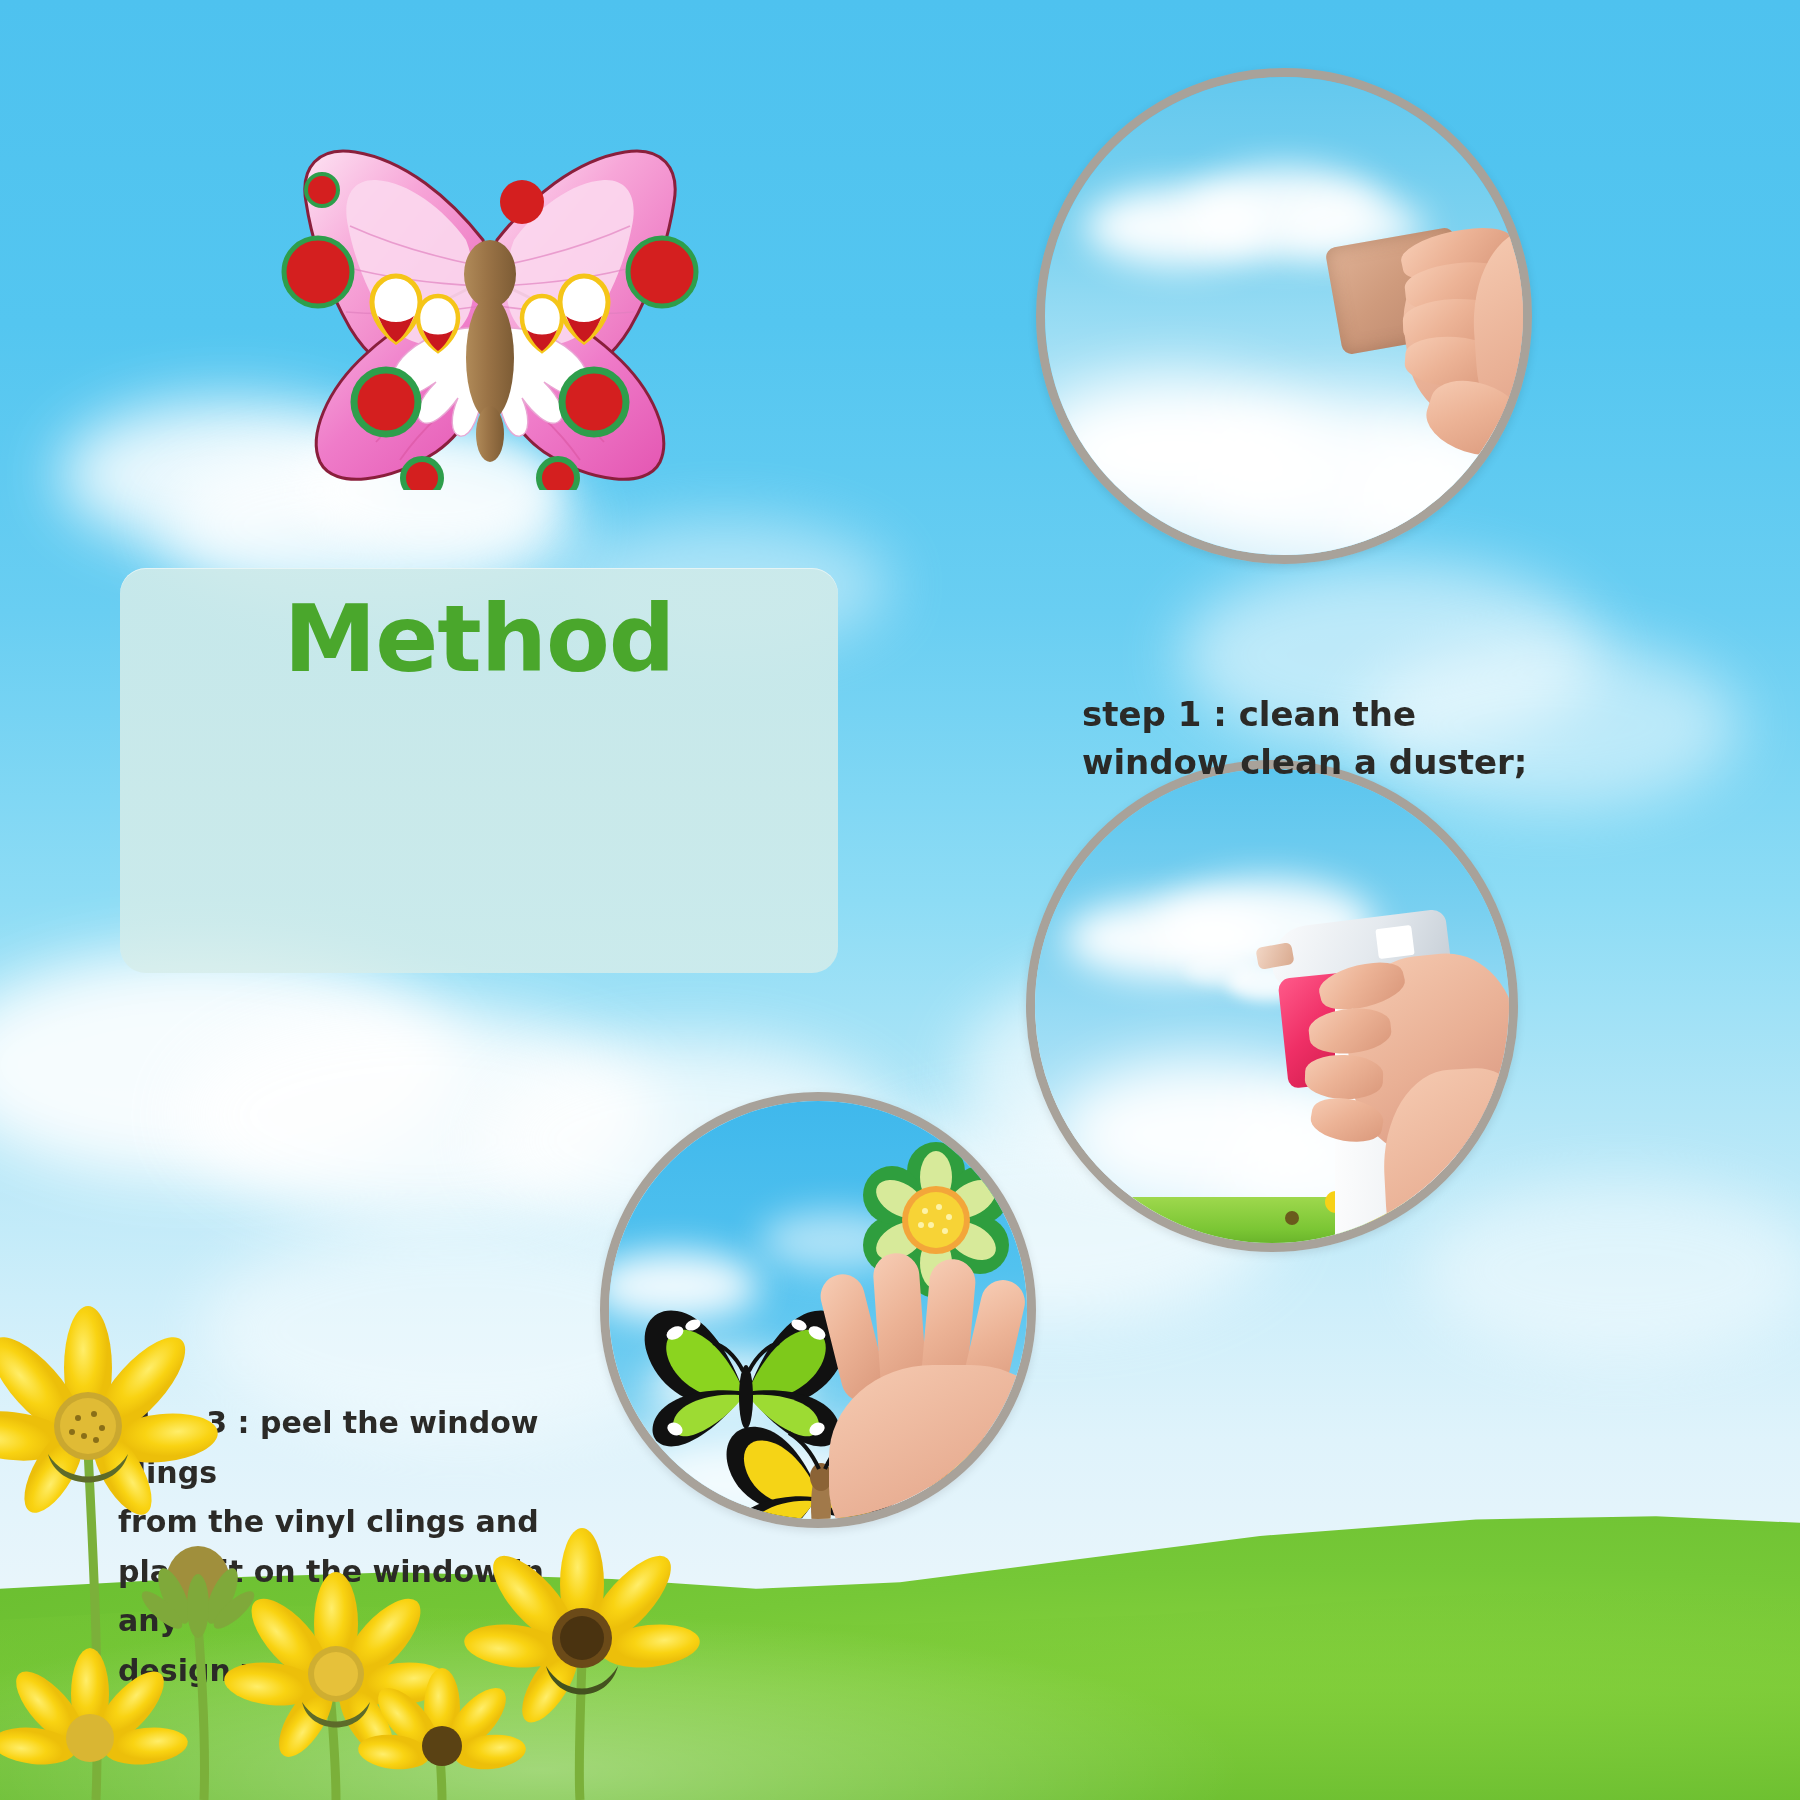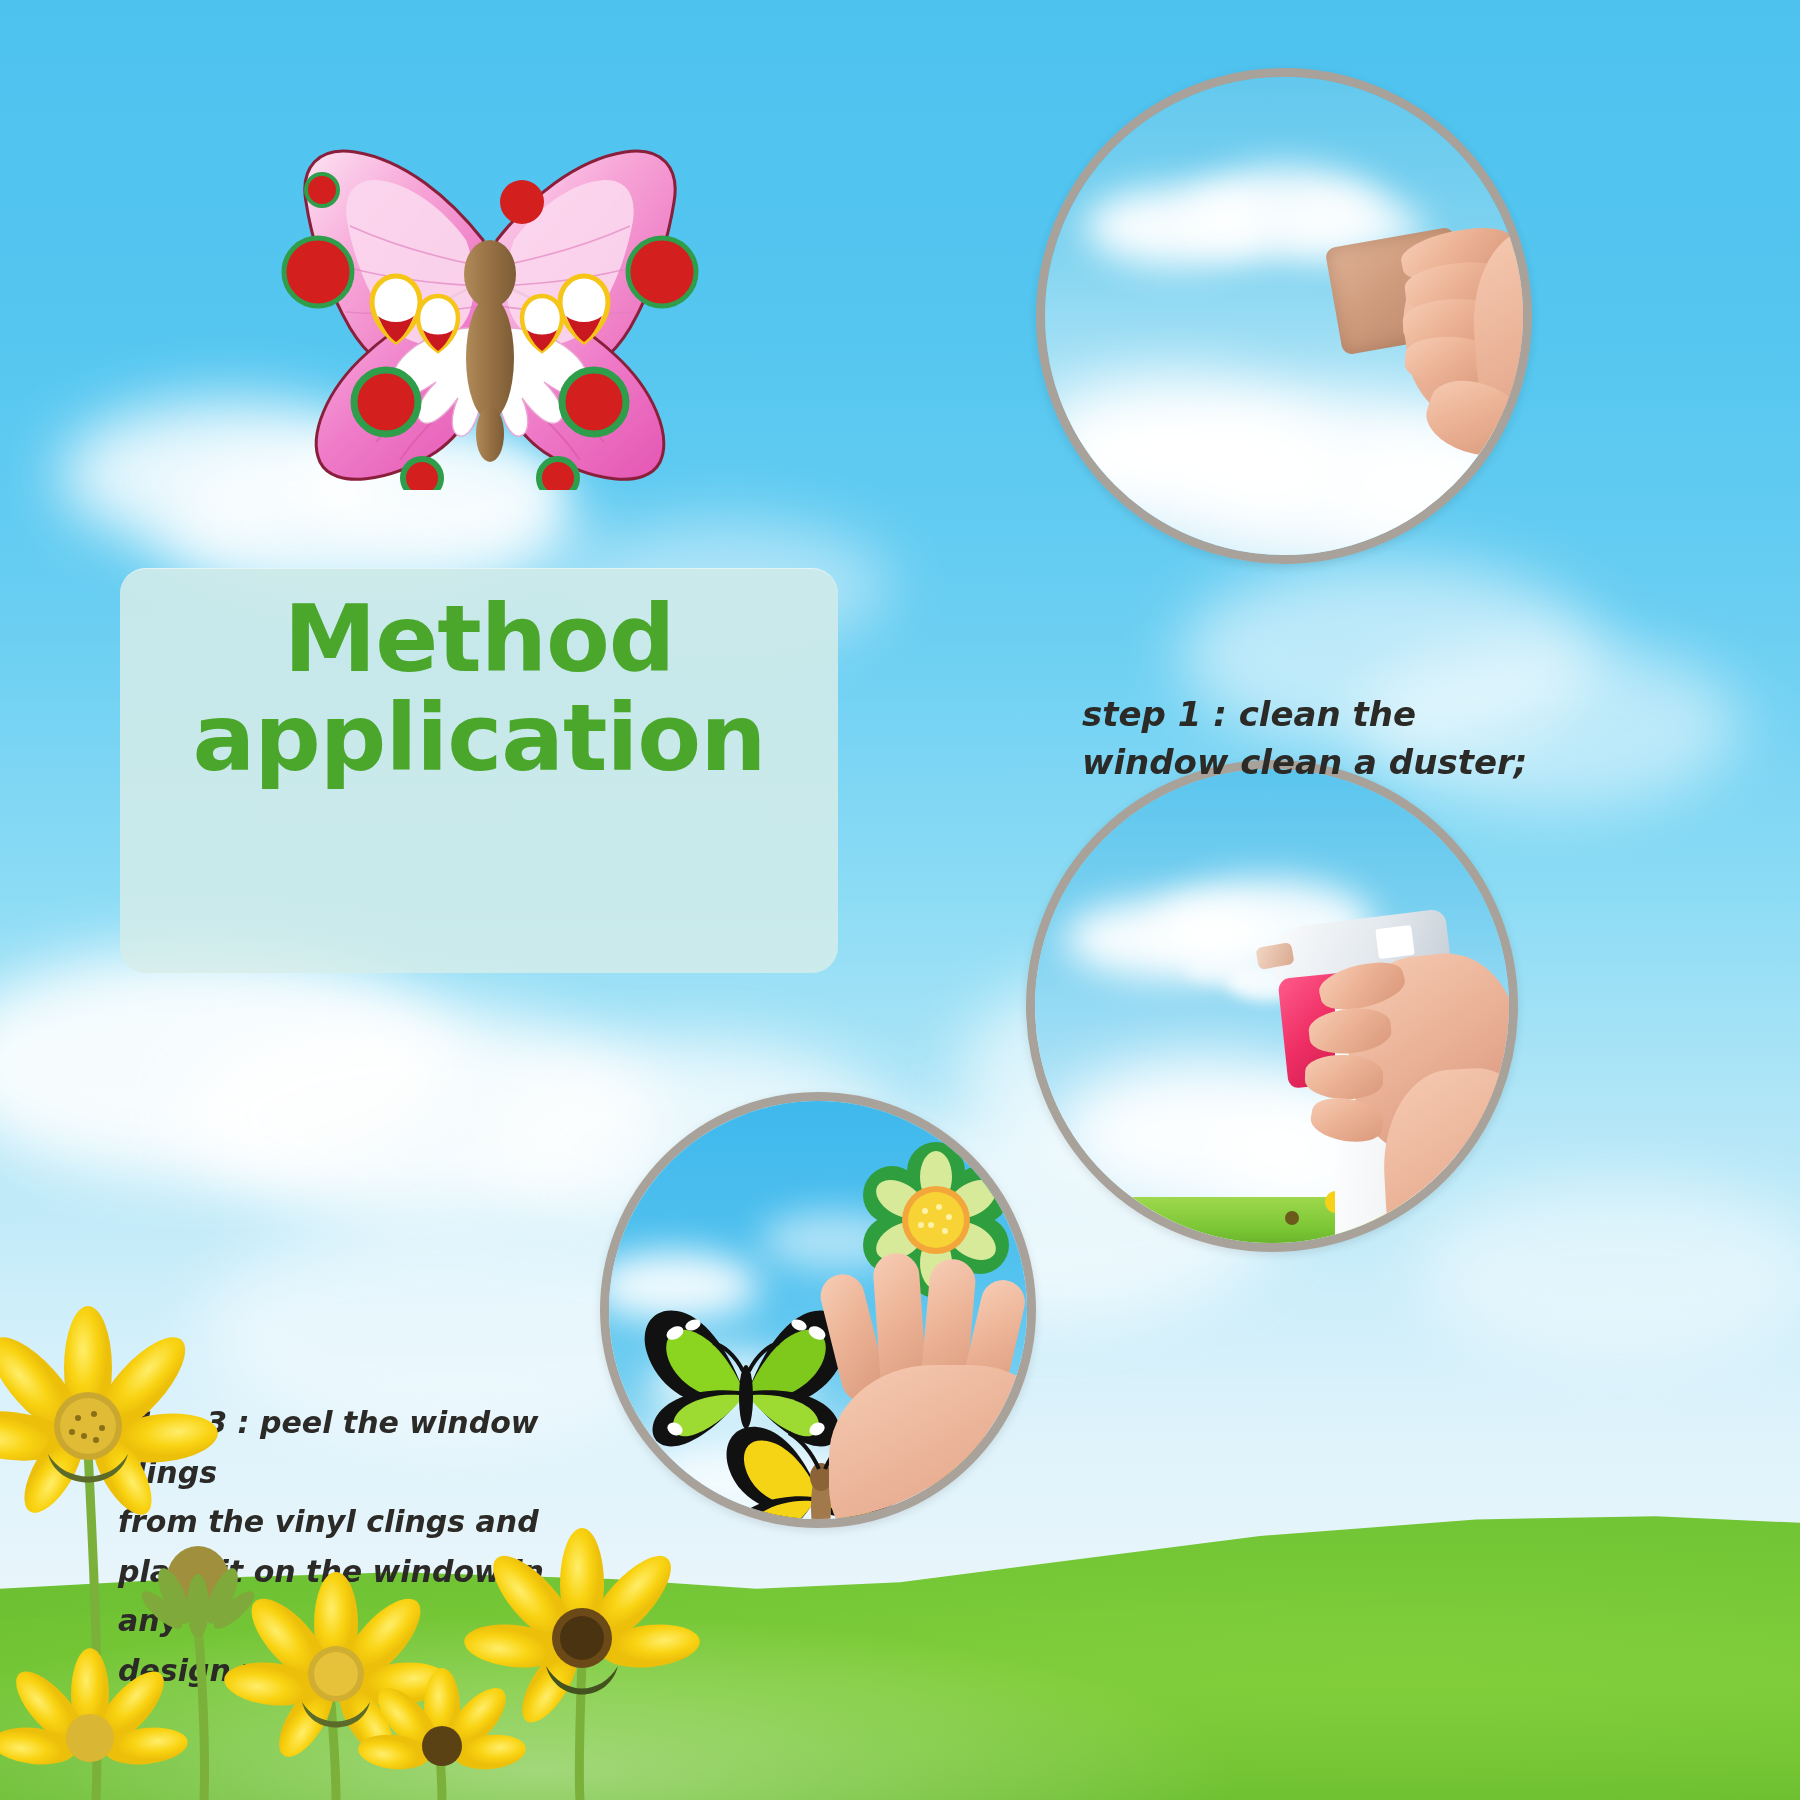--- a/index.html
+++ b/index.html
@@ -136,21 +136,21 @@
   .step-text {
     position:absolute;
     font-family:"DejaVu Sans", sans-serif;
     font-weight:bold;
     color:#2b2a27;
   }
   #text-step1 { left:1082px; top:690px; width:470px; font-size:34px; line-height:1.42; }
   #text-step2 { left:1232px; top:1448px; width:520px; font-size:38px; line-height:1.4; }
   #text-step3 { left:118px; top:1398px; width:480px; font-size:30px; line-height:1.65; }
 
-  .step-text div { white-space:nowrap;font-style:italic; }
+  .step-text div { white-space:nowrap; }
   #text-step3 div { white-space:normal; }
 
   
   .flower-fg { position:absolute; }
 </style>
 </head>
 <body>
 
 <div id="stage">
 
@@ -423,21 +423,20 @@
       <div class="finger" style="left:204px; top:-2px;  width:44px; height:132px; border-radius:26px; transform:rotate(13deg);"></div>
       <div class="finger" style="left:236px; top:96px;  width:40px; height:104px; border-radius:24px; transform:rotate(52deg);"></div>
       <div class="palm" style="left:62px;  top:84px;  width:236px; height:210px;"></div>
       <div class="palm" style="left:178px; top:150px; width:290px; height:160px; border-radius:40% 30% 25% 45%;"></div>
     </div>
   </div>
 
   <div class="title-panel"></div>
   <div class="title-text">
     <div class="title-l1">Method</div>
-    <div class="title-l3">application</div>
   </div>
 
   <div id="text-step1" class="step-text">
     <div>step 1 : clean the</div>
     <div>window clean a duster;</div>
   </div>
 
 
   <div id="text-step3" class="step-text">
     <div>Step 3 : peel the window clings</div>

